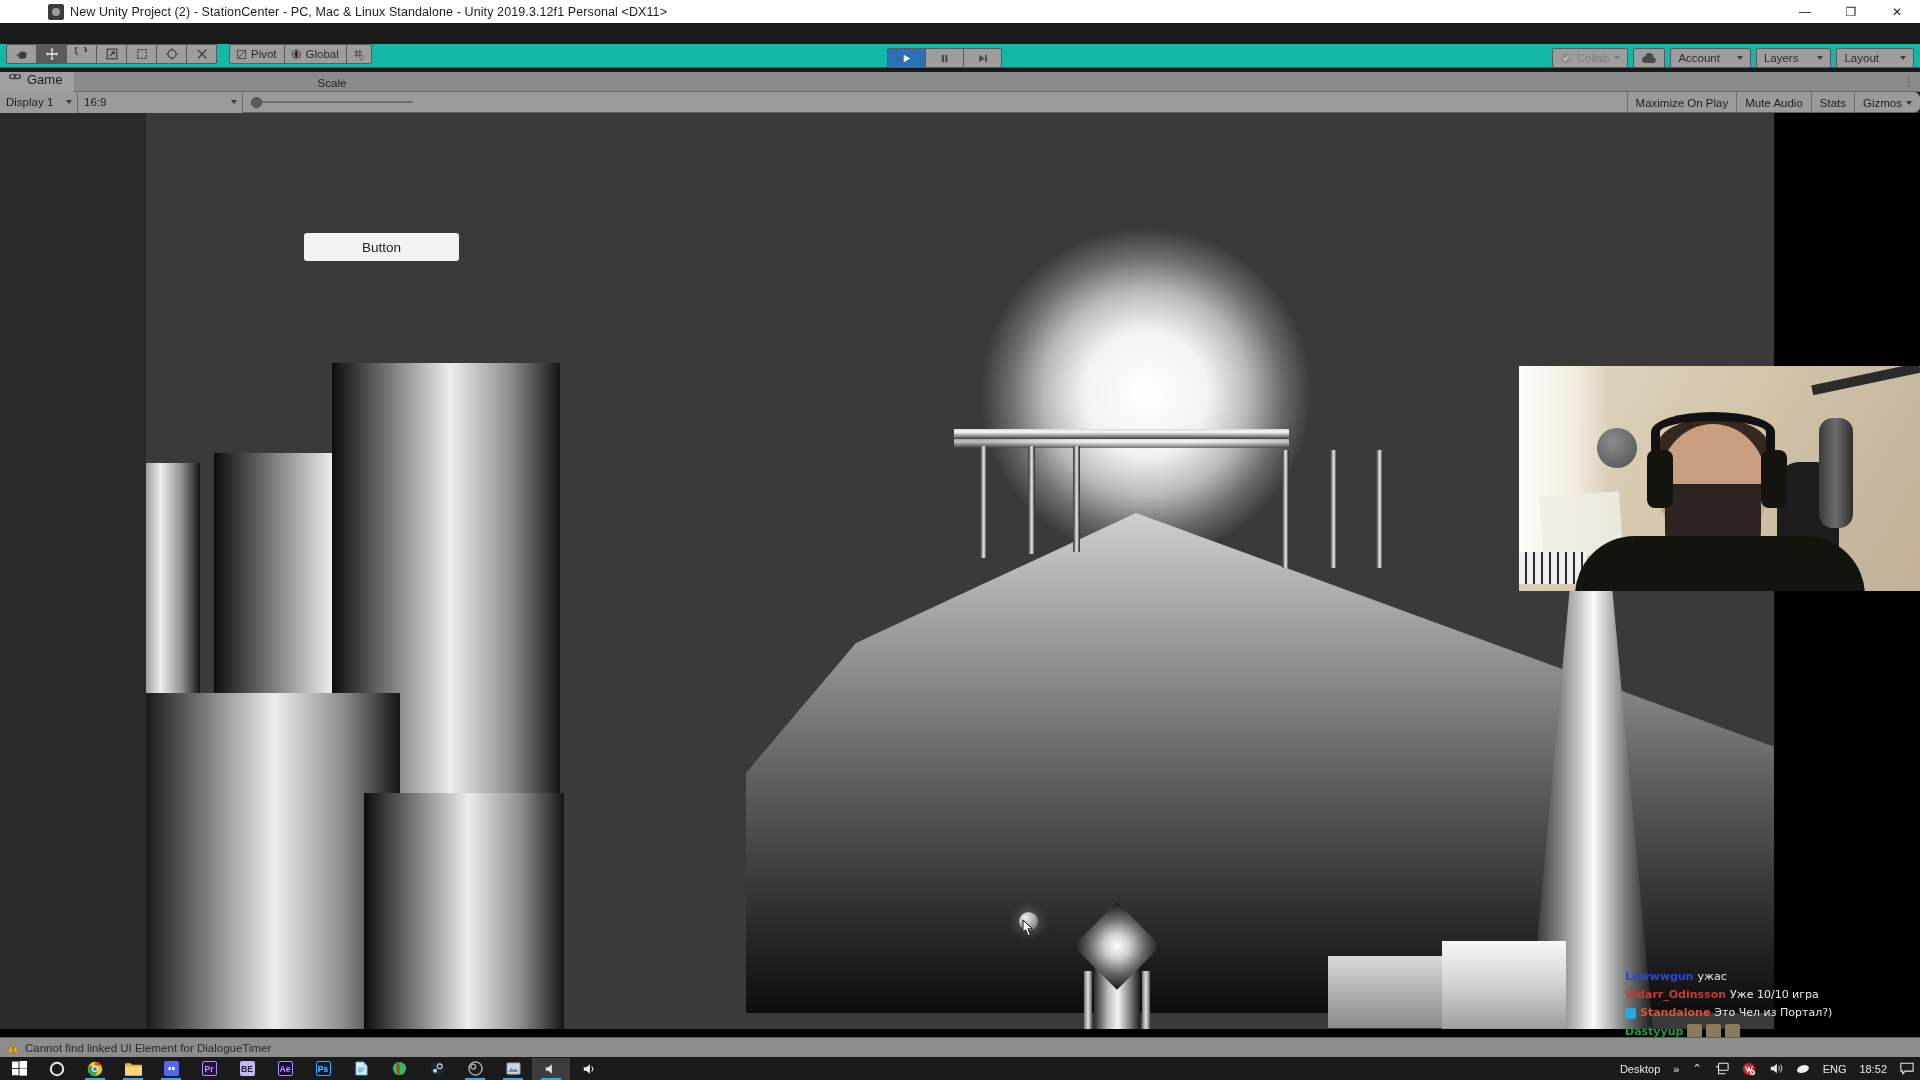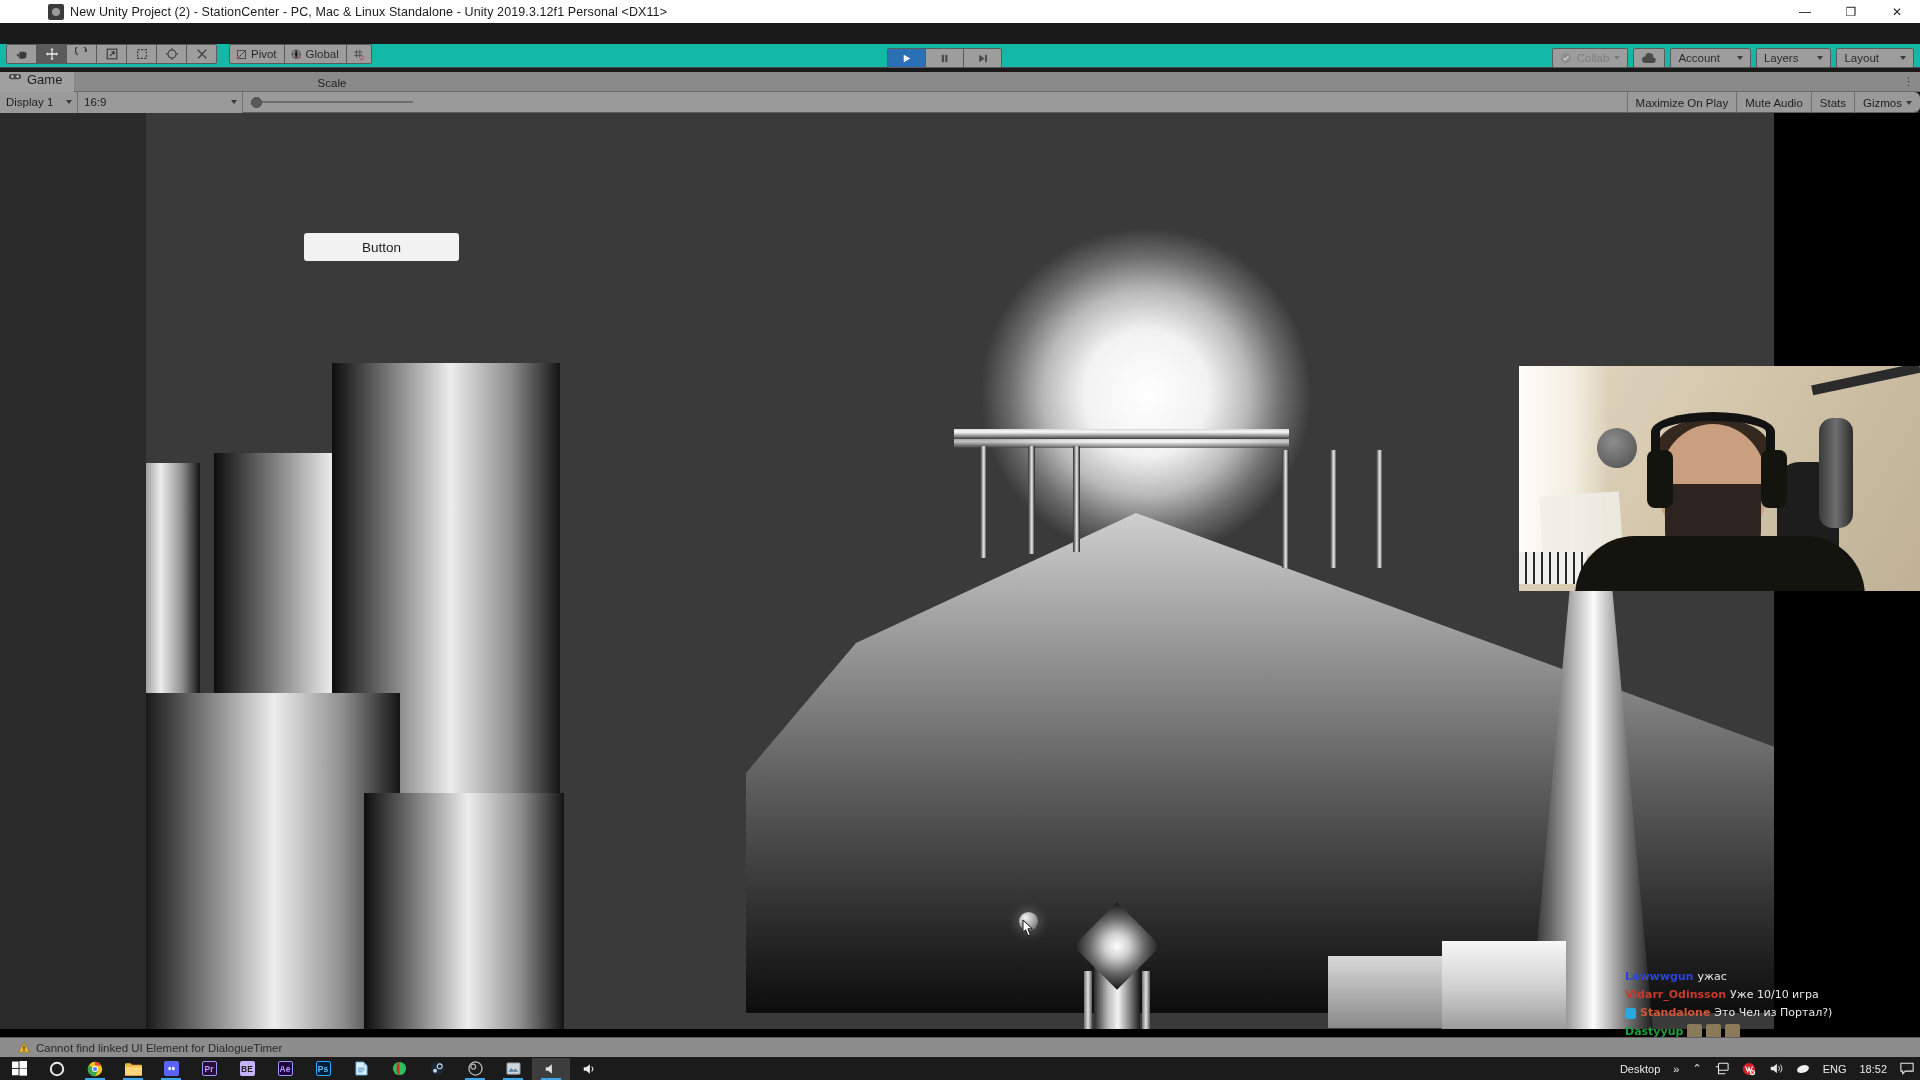--- a/index.html
+++ b/index.html
@@ -236,21 +236,21 @@
   .chatline { white-space: nowrap; display: flex; align-items: center; gap: 4px; }
   .chat-badge { width: 11px; height: 11px; border-radius: 2px; flex: none; display:inline-block; }
   .chat-user { font-weight: bold; }
   .chat-msg { color: #e8e8e8; }
   .chat-emote { width: 15px; height: 15px; border-radius: 2px; display: inline-block; }
 
   
   .statusbar {
     position: absolute; top: 1037px; left: 0; width: 1920px; height: 20px;
     background: #8d8d8d; display: flex; align-items: center; gap: 6px;
-    padding-left: 18px; font-size: 11.5px; color: #2a2a2a;
+    padding-left: 7px; font-size: 11.5px; color: #2a2a2a;
     border-top: 1px solid #5d5d5d;
   }
   .warn-icon { width: 12px; height: 11px; }
 
   
   .taskbar {
     position: absolute; top: 1057px; left: 0; width: 1920px; height: 23px;
     background: #1b1b1b; display: flex; align-items: center;
   }
   .tk {

